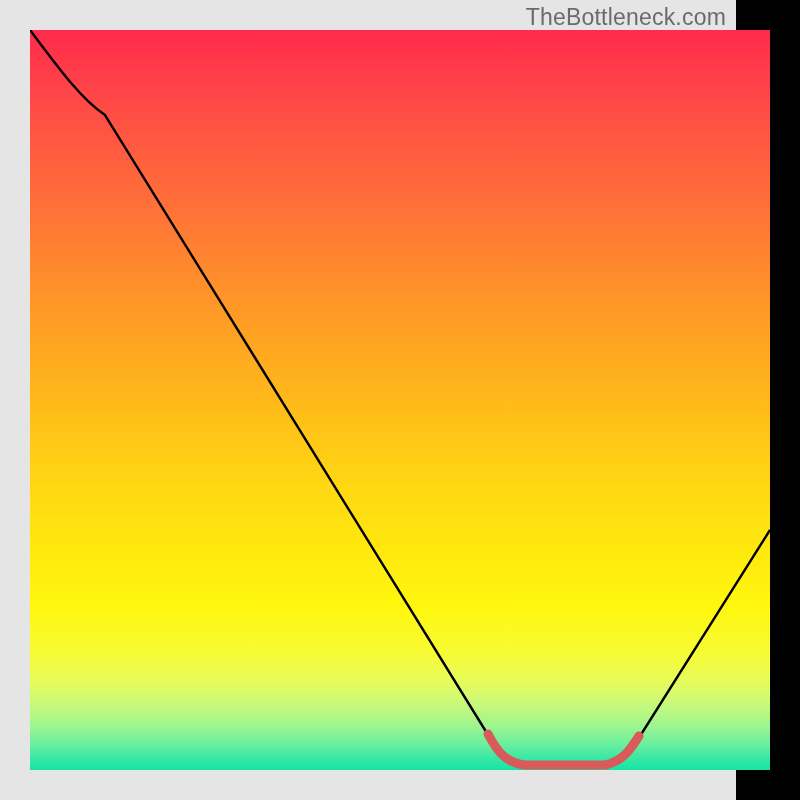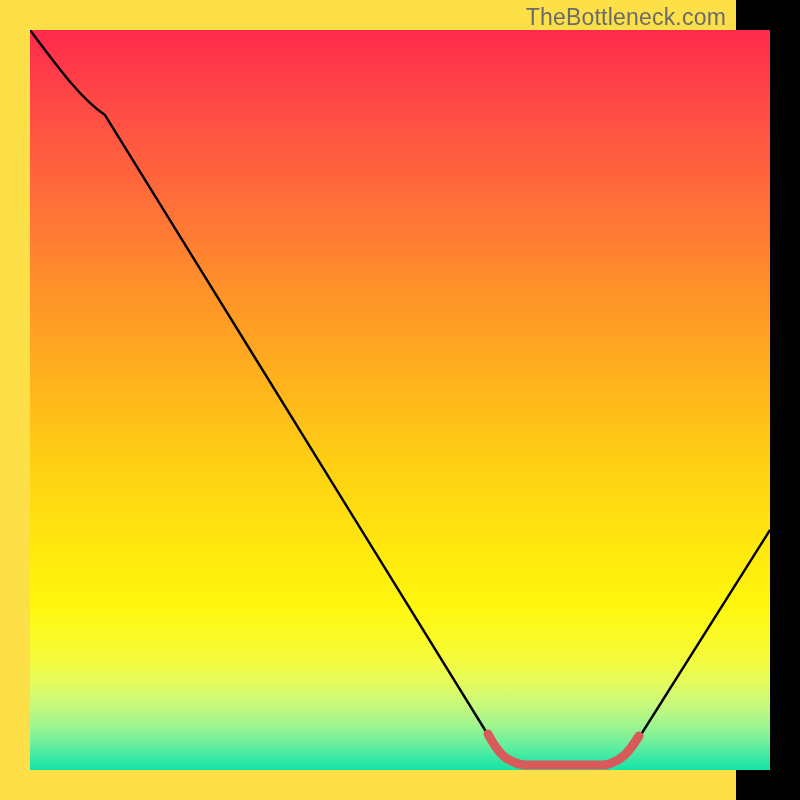--- a/index.html
+++ b/index.html
@@ -10,21 +10,21 @@
     background: #000;
     overflow: hidden;
     font-family: Arial, Helvetica, sans-serif;
   }
   .frame {
     position: absolute;
     left: 0;
     top: 0;
     width: 736px;
     height: 800px;
-    background: #fde047;
+    background: #e5e5e5;
   }
   .plot-area {
     position: absolute;
     left: 30px;
     top: 30px;
     width: 740px;
     height: 740px;
     overflow: hidden;
   }
   .gradient {

